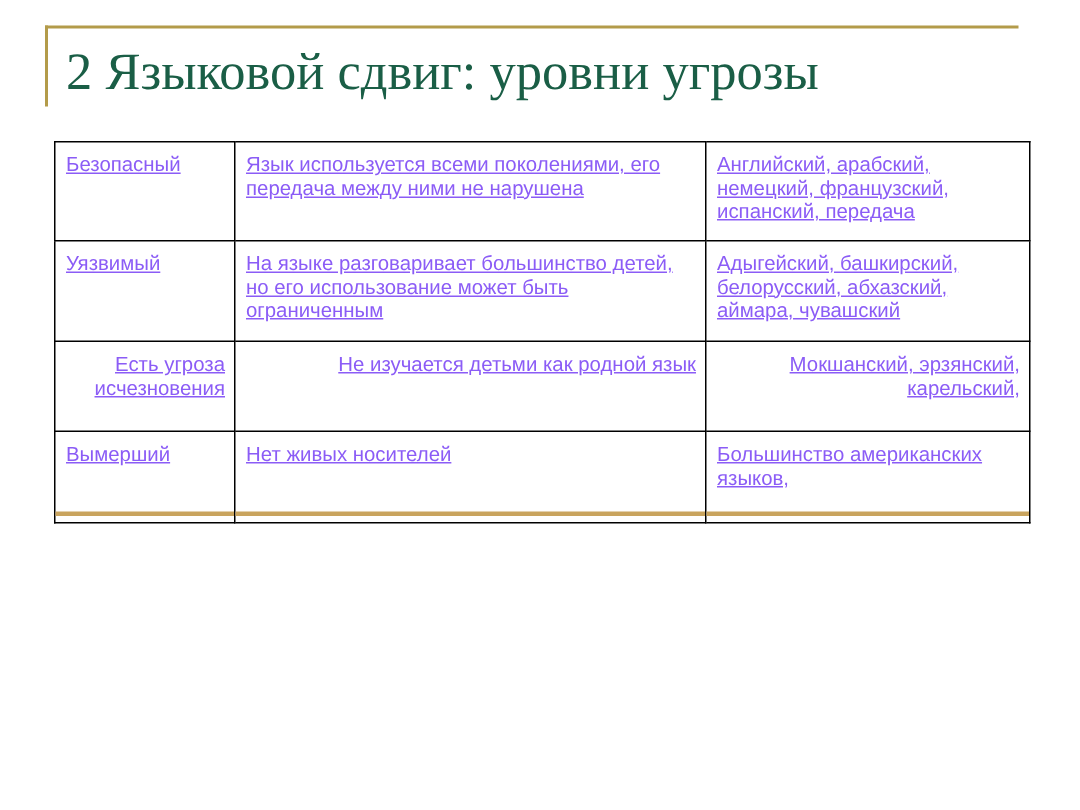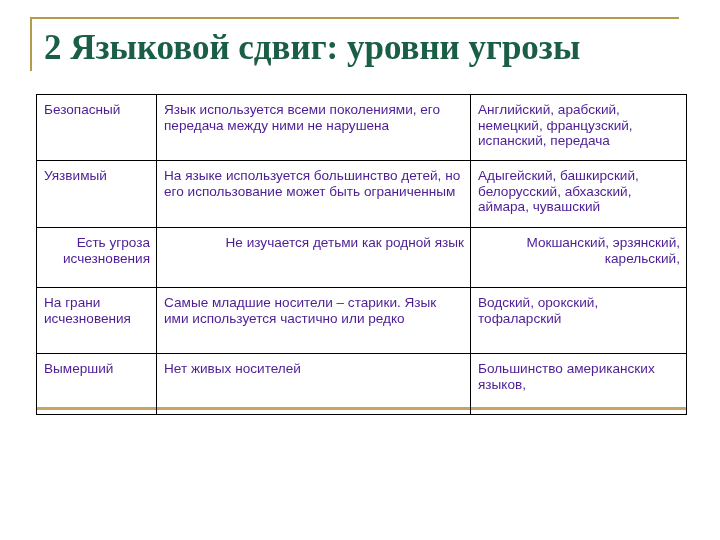--- a/index.html
+++ b/index.html
@@ -9,31 +9,31 @@
   }
   .title-rule-top {
     position: absolute; left: 30px; top: 17px; width: 649px; height: 2px; background: #b39b4a;
   }
   .title-rule-left {
     position: absolute; left: 30px; top: 17px; width: 2px; height: 54px; background: #b39b4a;
   }
   .slide-title {
     position: absolute; left: 44px; top: 28px; margin: 0;
     font-family: "Liberation Serif", "DejaVu Serif", serif;
-    font-weight: bold; font-size: 35px; line-height: 40px; color: #1a5e46;
+    font-weight: normal; font-size: 35px; line-height: 40px; color: #1a5e46;
     white-space: nowrap;
   }
   table.grid {
     position: absolute; left: 36px; top: 94px; width: 650px;
     border-collapse: collapse; table-layout: fixed;
   }
   table.grid td {
     border: 1.5px solid #000; vertical-align: top;
     padding: 7px 6px 4px 7px;
-    font-size: 13.6px; line-height: 15.6px; color: #4c1d95;
+    font-size: 13.6px; line-height: 15.6px; color: #8b5cf6; text-decoration: underline;
   }
   col.c1 { width: 120px; } col.c2 { width: 314px; } col.c3 { width: 216px; }
   tr.r0 td { height: 54px; }
   tr.r1 td { height: 55px; }
   tr.r2 td { height: 48px; text-align: right; }
   tr.r3 td { height: 73px; }
   tr.r4 td { height: 54px; }
   tr.r5 td { height: 49px; position: relative; }
   tr.r5 td::after {
     content: ""; position: absolute; left: 0; right: 0; bottom: 4px; height: 3px; background: #c9a45e;
@@ -53,32 +53,27 @@
       <col class="c3">
     </colgroup>
   <tbody>
     <tr class="r0">
       <td>Безопасный</td>
       <td>Язык используется всеми поколениями, его передача между ними не нарушена</td>
       <td>Английский, арабский, немецкий, французский, испанский, передача</td>
     </tr>
     <tr class="r1">
       <td>Уязвимый</td>
-      <td>На языке используется большинство детей, но его использование может быть ограниченным</td>
+      <td>На языке разговаривает большинство детей, но его использование может быть ограниченным</td>
       <td>Адыгейский, башкирский, белорусский, абхазский, аймара, чувашский</td>
     </tr>
     <tr class="r2">
       <td>Есть угроза исчезновения</td>
       <td>Не изучается детьми как родной язык</td>
       <td>Мокшанский, эрзянский, карельский,</td>
-    </tr>
-    <tr class="r4">
-      <td>На грани исчезновения</td>
-      <td>Самые младшие носители – старики. Язык ими используется частично или редко</td>
-      <td>Водский, орокский, тофаларский</td>
     </tr>
     <tr class="r5">
       <td>Вымерший</td>
       <td>Нет живых носителей</td>
       <td>Большинство американских языков,</td>
     </tr>
   </tbody>
 </table>
 
 </body></html>

